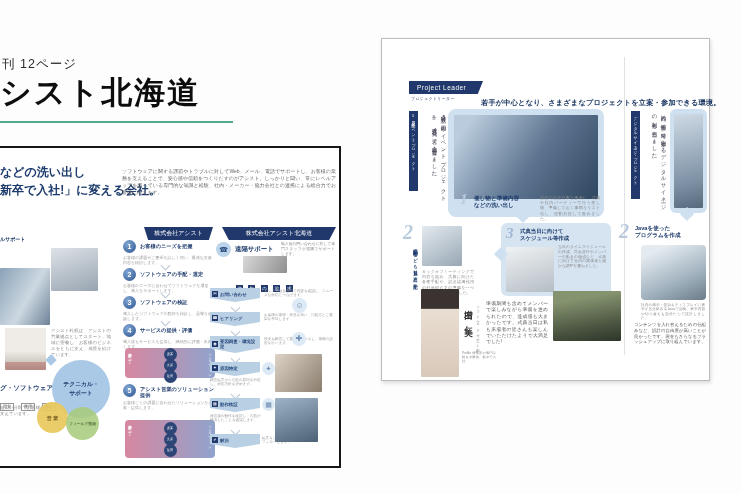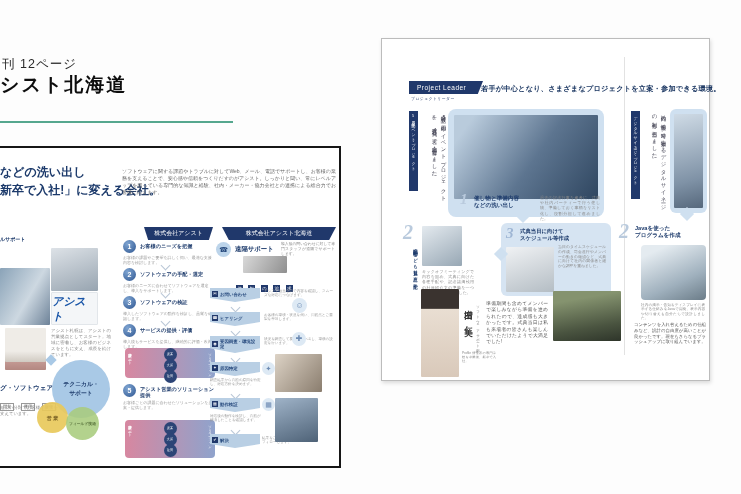--- a/index.html
+++ b/index.html
@@ -5,21 +5,21 @@
   html,body{margin:0;padding:0;background:#fff;}
   #canvas{position:relative;width:741px;height:494px;background:#fdfdfd;overflow:hidden;
     font-family:"Liberation Sans","DejaVu Sans",sans-serif;color:#222;}
   .abs{position:absolute;}
   .ph{position:absolute;border-radius:1px;}
   .navy{color:#1c3a6b;}
   .vt{writing-mode:vertical-rl;text-orientation:upright;}
   .tiny{color:#888;text-align:justify;}
   
   .hdr-small{left:2px;top:56px;font-size:12.5px;color:#2a2a2a;letter-spacing:1px;}
-  .hdr-title{left:0px;top:72px;font-size:19px;font-weight:bold;color:#0d0d0d;letter-spacing:2px;}
+  .hdr-title{left:0px;top:72px;font-size:31px;font-weight:bold;color:#0d0d0d;letter-spacing:2px;}
   .hdr-rule{left:0;top:121px;width:233px;height:2px;background:#55a78e;}
   
   .page-left{left:0;top:146px;width:339px;height:318px;background:#fff;
     border-top:2px solid #161616;border-right:2px solid #161616;border-bottom:2px solid #161616;}
   .page-right{left:381px;top:38px;width:327px;height:341px;background:#fff;
     border:1px solid #bcbcbc;box-shadow:1px 2px 4px rgba(0,0,0,.14);}
   
   .lp-h1{left:0;top:16px;font-size:12px;font-weight:bold;white-space:nowrap;}
   .lp-h2{left:0;top:34px;font-size:12px;font-weight:bold;white-space:nowrap;}
   .lp-intro{left:122px;top:20px;width:214px;font-size:5px;line-height:7px;color:#666;}
@@ -48,21 +48,21 @@
   .tile{display:inline-block;width:7px;height:7px;background:#20386b;color:#fff;
     font-size:4.5px;text-align:center;line-height:7px;margin-right:1px;}
   .tag{display:inline-block;border:0.5px solid #999;color:#555;font-size:4.2px;
     padding:0 2px;margin-right:2px;line-height:6px;}
   
   .fold{left:242px;top:18px;width:1px;height:298px;background:#e2e2e2;}
   .badge{left:27px;top:42px;width:74px;height:13px;background:#20386b;color:#fff;
     font-size:6.5px;line-height:13px;padding-left:8px;letter-spacing:.5px;
     clip-path:polygon(0 0,100% 0,93% 100%,0 100%);box-sizing:border-box;}
   .badge-sub{left:29px;top:57px;font-size:3.8px;color:#20386b;letter-spacing:.5px;}
-  .rp-headline{left:99px;top:45px;font-size:7.2px;font-weight:bold;color:#17335f;white-space:nowrap;letter-spacing:.2px;}
+  .rp-headline{left:99px;top:59px;font-size:7.2px;font-weight:bold;color:#17335f;white-space:nowrap;letter-spacing:.2px;}
   .sidebar{position:absolute;width:9px;background:#20386b;color:#fff;display:flex;justify-content:center;}
   .sidebar span{writing-mode:vertical-rl;text-orientation:upright;font-size:3.8px;letter-spacing:.5px;padding-top:3px;}
   .vpara{position:absolute;writing-mode:vertical-rl;text-orientation:upright;
     font-size:5.4px;line-height:9px;color:#445;letter-spacing:.8px;}
   .frame{position:absolute;background:#cfe0f0;border-radius:8px;}
   .tail{position:absolute;width:10px;height:10px;background:#cfe0f0;transform:rotate(45deg);}
   .bignum{position:absolute;font-style:italic;font-weight:bold;color:#b9cadd;
     font-family:"Liberation Serif","DejaVu Serif",serif;}
   .cap-title{position:absolute;font-size:5.6px;font-weight:bold;color:#1c3a6b;line-height:7px;}
   .cap-desc{position:absolute;font-size:4px;line-height:5.2px;color:#8a8a8a;text-align:justify;}
@@ -78,23 +78,20 @@
 
   <div class="abs page-left">
 
     <div class="abs lp-h1 navy">などの洗い出し</div>
     <div class="abs lp-h2 navy">新卒で入社!」に変える会社。</div>
     <div class="abs lp-intro tiny">ソフトウェアに関する課題やトラブルに対してWeb、メール、電話でサポートし、お客様の業務を支えることで、安心感や信頼をつくりだすのがアシスト。しっかりと聞い、常にレベルアップを図っている専門的な知識と経験、社内・メーカー・協力会社との連携による総合力でお客様に応えます。</div>
     <div class="abs lp-sub navy">ルサポート</div>
 
     <div class="ph" style="left:0;top:120px;width:50px;height:57px;background:linear-gradient(120deg,#8aa3b8,#cdd8e1 55%,#6d8298);"></div>
     <div class="ph" style="left:51px;top:100px;width:47px;height:43px;background:linear-gradient(160deg,#dde2e7,#97a4b0);"></div>
-    <div class="ph" style="left:51px;top:144px;width:47px;height:33px;background:#f4f6f8;border:1px solid #e2e6ea;box-sizing:border-box;display:flex;align-items:center;justify-content:center;">
-      <span style="color:#1a56a8;font-weight:bold;font-style:italic;font-size:11px;">アシスト</span>
-    </div>
     <div class="ph" style="left:5px;top:180px;width:41px;height:42px;background:linear-gradient(180deg,#efece7 55%,#b9b1a6);box-shadow:inset 0 -8px 0 rgba(170,60,60,.35);"></div>
     <div class="abs tiny" style="left:51px;top:180px;width:60px;font-size:4.4px;line-height:6px;">アシスト札幌は、アシストの営業拠点としてスタート。地域に密着し、お客様のビジネスをともに支え、成長を続けています。</div>
 
     <div class="abs navy" style="left:0;top:236px;font-size:6.5px;font-weight:bold;">グ・ソフトウェア</div>
     <div class="abs" style="left:0;top:246px;">
       <span class="tag">開発</span>
       <span class="tag">運用</span>
       <span class="tag">保守</span>
     </div>
     <div class="abs tiny" style="left:0;top:257px;width:58px;font-size:4.4px;line-height:5.6px;">幅広い分野でお客様の業務を支えています。</div>

